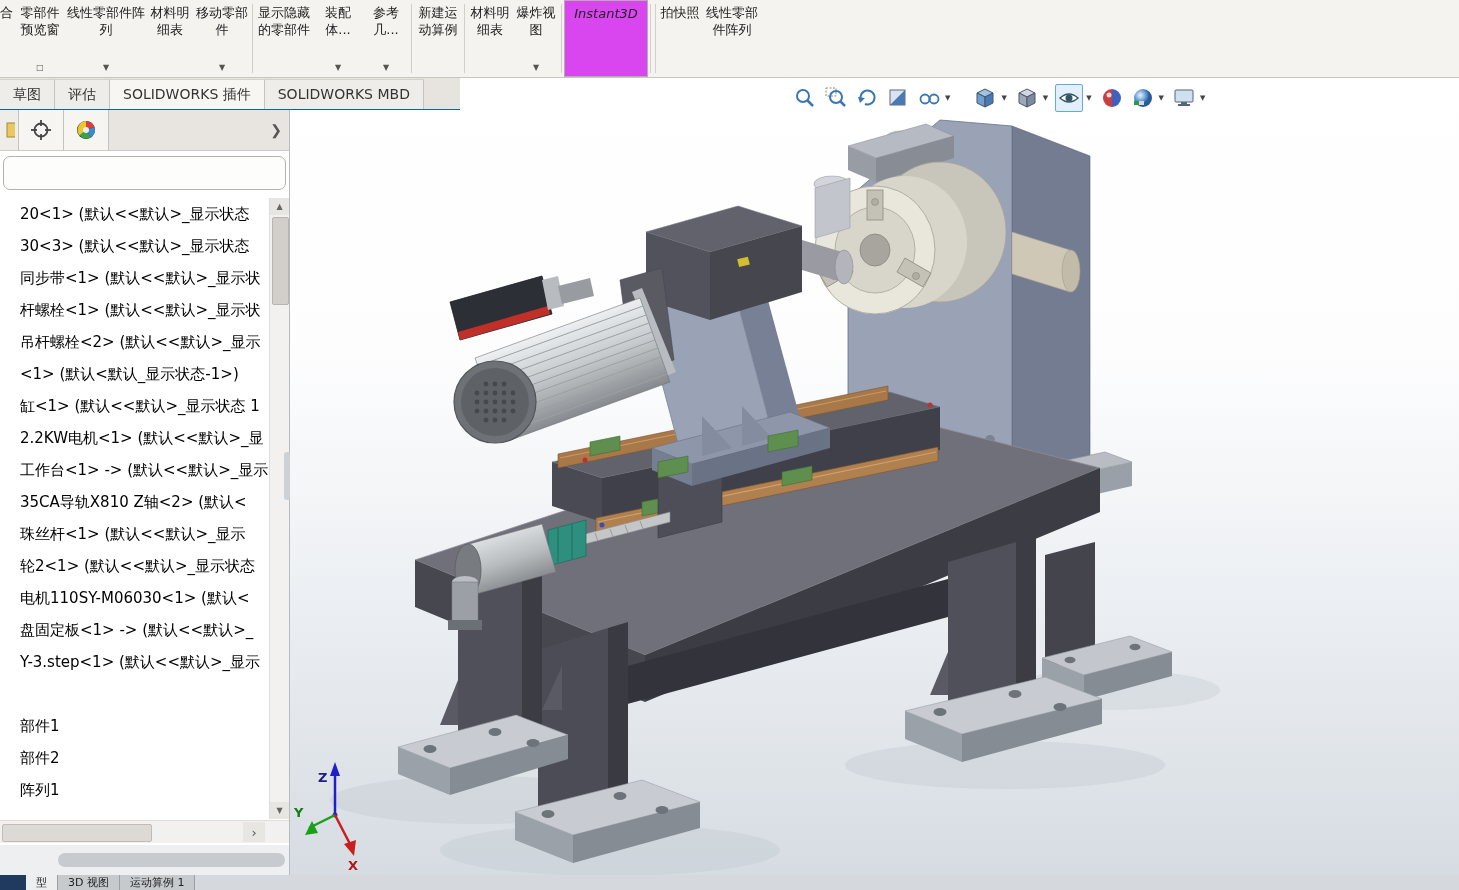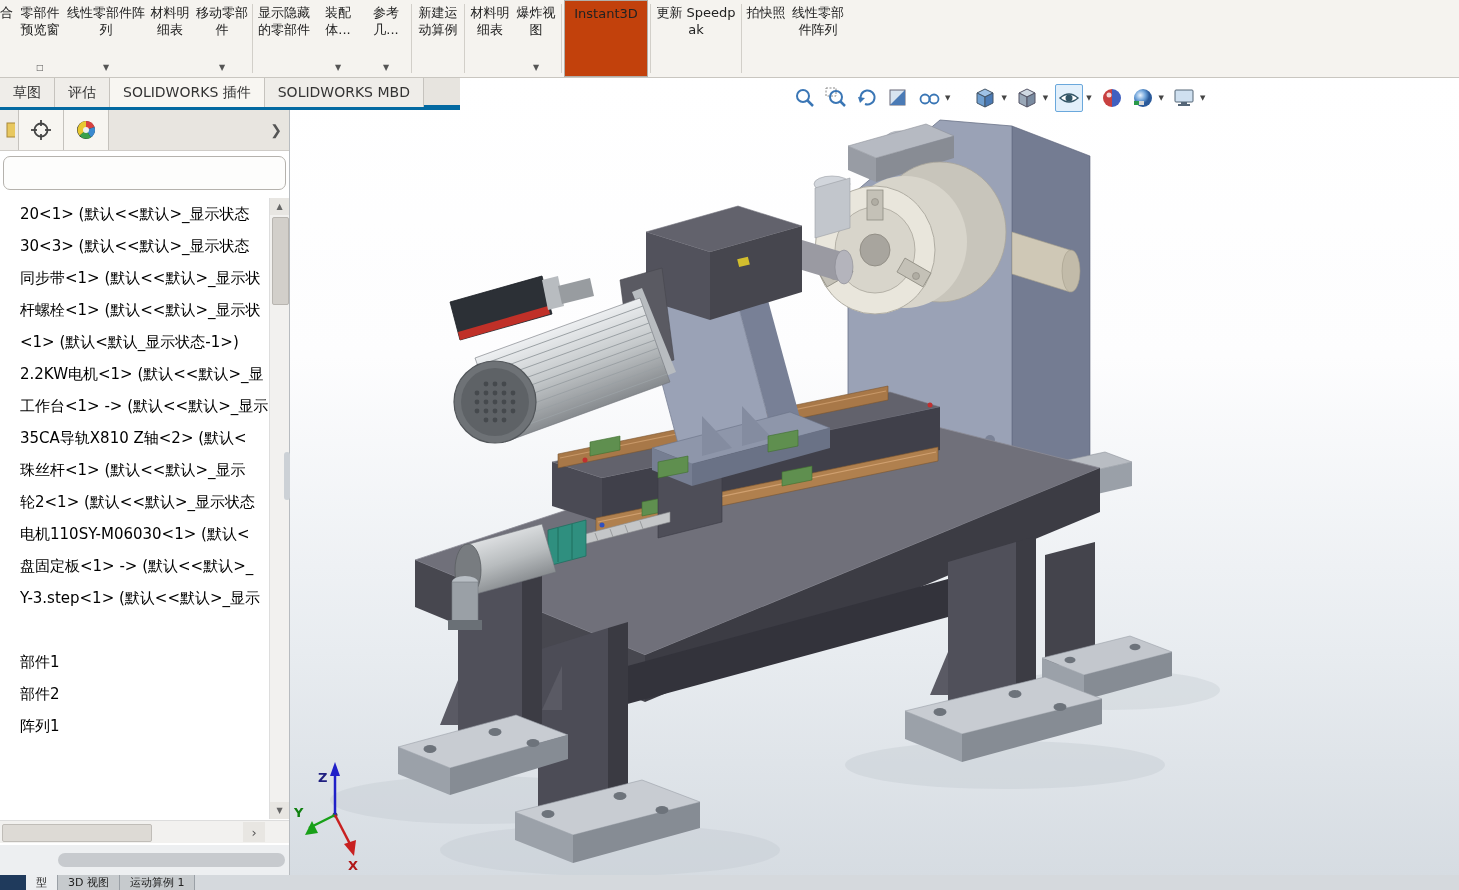--- a/index.html
+++ b/index.html
@@ -2,26 +2,26 @@
 <html><head>
 <meta charset="utf-8">
 <style>
   html,body{margin:0;padding:0;}
   body{font-family:"DejaVu Sans",sans-serif;width:1459px;height:890px;overflow:hidden;position:relative;background:#fff;}
   .abs{position:absolute;}
   
   .ribbon{left:0;top:0;width:1459px;height:78px;background:#f5f3ef;border-bottom:1px solid #c9c6c0;display:flex;align-items:stretch;box-sizing:border-box;padding-left:14px;z-index:5;}
   .rpartial{position:absolute;left:0;top:4px;width:13px;overflow:hidden;font-size:13px;color:#222;}
   .rbtn{display:flex;flex-direction:column;align-items:center;box-sizing:border-box;padding:4px 1px 3px;height:77px;font-size:13px;line-height:1.32;text-align:center;color:#222;cursor:default;}
-  .rbtn.active{background:#c2410c;border:1px solid #b2afa9;}
+  .rbtn.active{background:#d946ef;border:1px solid #b2afa9;font-style:italic;}
   .rtext{white-space:pre-wrap;word-break:break-all;}
   .rsub{margin-top:auto;font-size:8px;color:#555;}
   .rsep{width:1px;background:#d2cfc9;margin:4px 2px;}
   
-  .tabrow{left:0;top:78px;width:460px;height:32px;background:#e7e4df;display:flex;align-items:center;z-index:4;border-bottom:5px solid #0369a1;box-sizing:border-box;}
+  .tabrow{left:0;top:78px;width:460px;height:32px;background:#e7e4df;display:flex;align-items:flex-end;z-index:4;border-bottom:1px solid #0369a1;box-sizing:border-box;}
   .tab{padding:0 13px;line-height:29px;font-size:14px;color:#333;background:#efede9;border-right:1px solid #c6c3be;border-top:1px solid #d6d3ce;white-space:nowrap;}
   .tab.active{background:#f8f6f2;}
   
   .viewport{left:290px;top:78px;width:1169px;height:797px;background:linear-gradient(#ffffff 0%,#fdfdfe 35%,#e8ecf0 72%,#d6dce2 100%);z-index:0;}
   .scene{left:290px;top:110px;z-index:1;}
   .splitter{left:284px;top:452px;width:6px;height:48px;background:#ccd1d6;border-radius:3px;z-index:3;}
   
   .headsup{left:792px;top:84px;display:flex;align-items:center;gap:5px;z-index:3;}
   .hicon{width:26px;height:26px;display:flex;align-items:center;justify-content:center;}
   .hicon.sel{border:1px solid #6aa8dc;background:#e3f0fb;border-radius:2px;}
@@ -93,23 +93,20 @@
   </div>
   <div class="rbtn" style="width:46px">
     <span class="rtext">爆炸视图</span>
     <span class="rsub">▼</span>
   </div>
   <div class="rsep"></div>
   <div class="rbtn active" style="width:84px">
     <span class="rtext">Instant3D</span>
   </div>
   <div class="rsep"></div>
-  <div class="rbtn" style="width:86px">
-    <span class="rtext">更新 Speedpak</span>
-  </div>
   <div class="rsep"></div>
   <div class="rbtn" style="width:44px">
     <span class="rtext">拍快照</span>
   </div>
   <div class="rbtn" style="width:60px">
     <span class="rtext">线性零部件阵列</span>
   </div>
 </div>
 
 <div class="abs tabrow">
@@ -238,21 +235,23 @@
         </svg>
     </div>
     <div class="pchevron">❯</div>
   </div>
   <div class="pfilter"></div>
   <div class="tree">
     <div class="titem">20&lt;1&gt; (默认&lt;&lt;默认&gt;_显示状态</div>
     <div class="titem">30&lt;3&gt; (默认&lt;&lt;默认&gt;_显示状态</div>
     <div class="titem">同步带&lt;1&gt; (默认&lt;&lt;默认&gt;_显示状</div>
     <div class="titem">杆螺栓&lt;1&gt; (默认&lt;&lt;默认&gt;_显示状</div>
+    <div class="titem">吊杆螺栓&lt;2&gt; (默认&lt;&lt;默认&gt;_显示</div>
     <div class="titem">&lt;1&gt; (默认&lt;默认_显示状态-1&gt;)</div>
+    <div class="titem">缸&lt;1&gt; (默认&lt;&lt;默认&gt;_显示状态 1</div>
     <div class="titem">2.2KW电机&lt;1&gt; (默认&lt;&lt;默认&gt;_显</div>
     <div class="titem">工作台&lt;1&gt; -&gt; (默认&lt;&lt;默认&gt;_显示</div>
     <div class="titem">35CA导轨X810  Z轴&lt;2&gt; (默认&lt;</div>
     <div class="titem">珠丝杆&lt;1&gt; (默认&lt;&lt;默认&gt;_显示</div>
     <div class="titem">轮2&lt;1&gt; (默认&lt;&lt;默认&gt;_显示状态</div>
     <div class="titem">电机110SY-M06030&lt;1&gt; (默认&lt;</div>
     <div class="titem">盘固定板&lt;1&gt; -&gt; (默认&lt;&lt;默认&gt;_</div>
     <div class="titem">Y-3.step&lt;1&gt; (默认&lt;&lt;默认&gt;_显示</div>
     <div class="titem"></div>
     <div class="titem">部件1</div>

